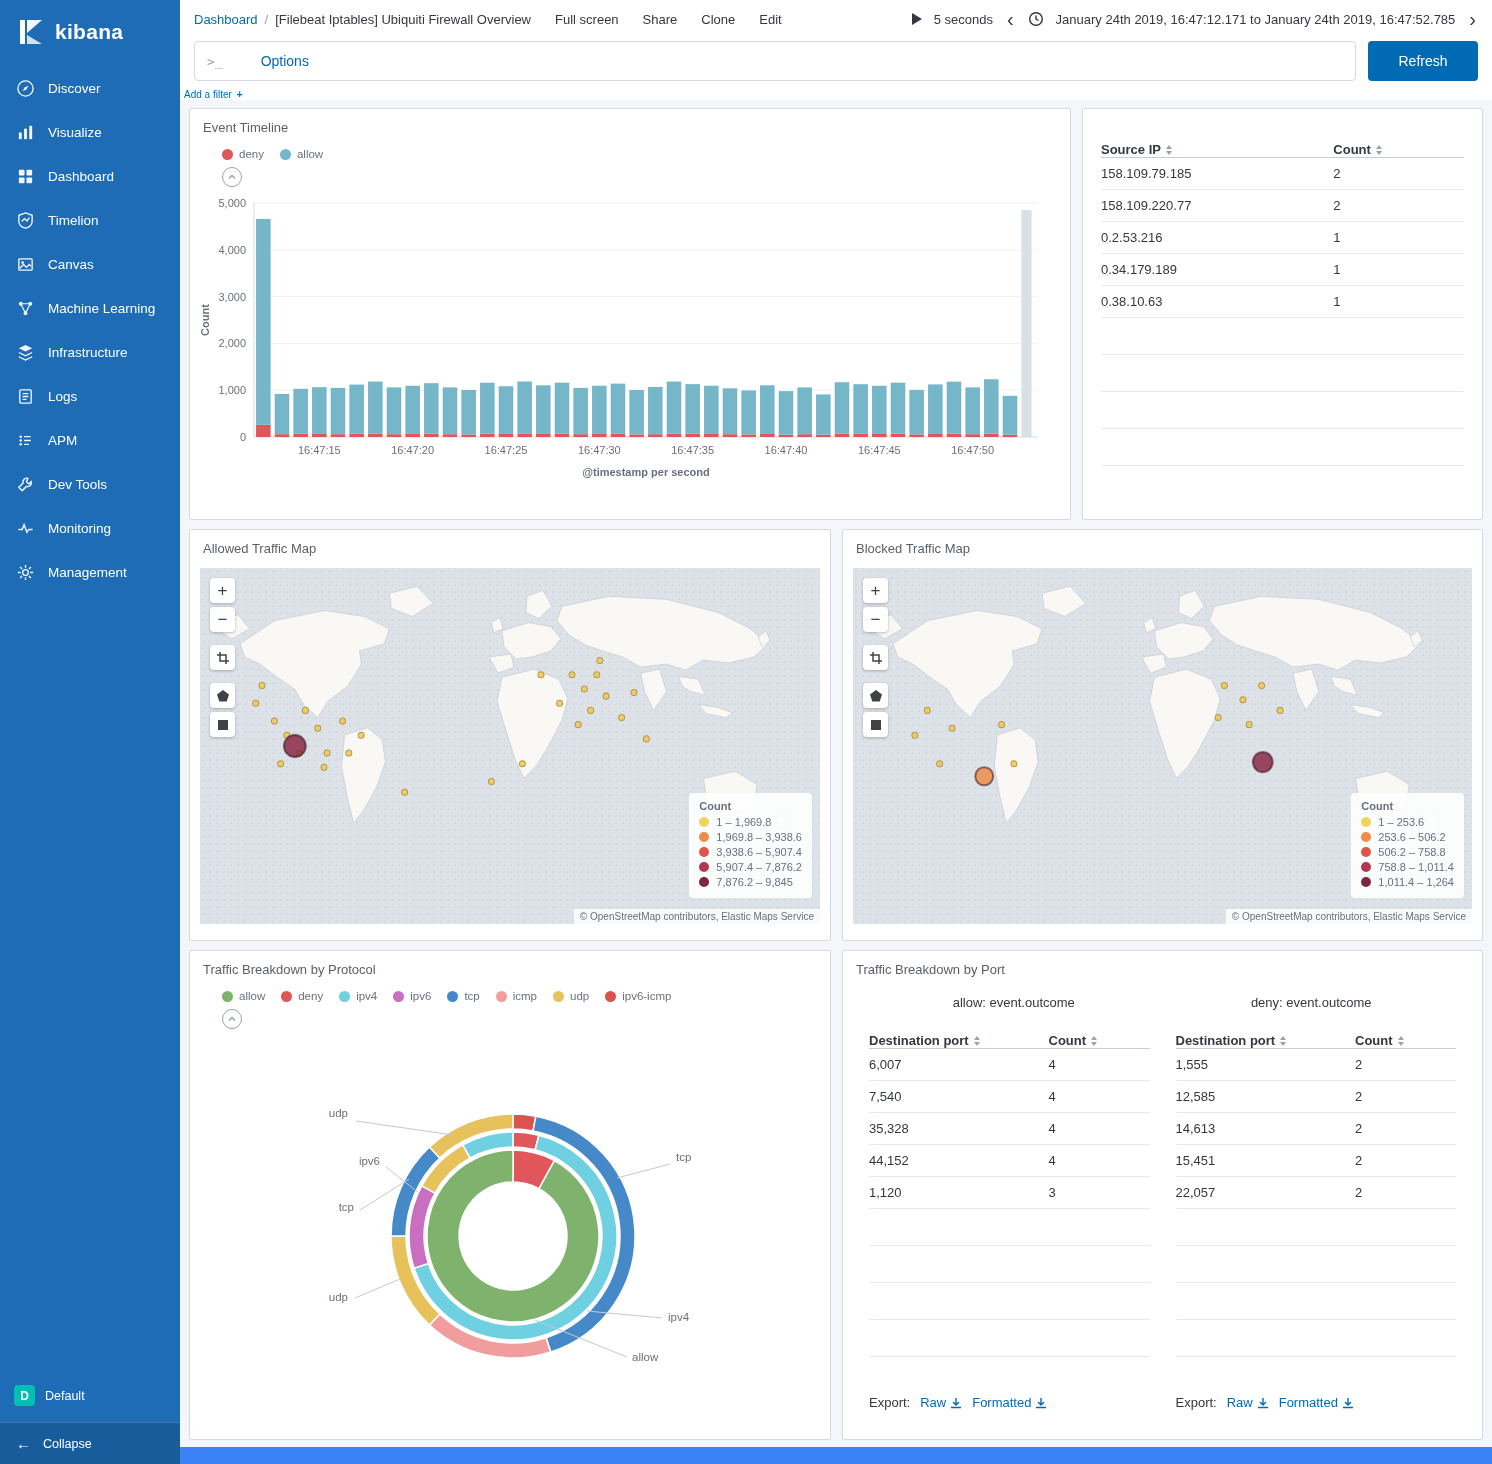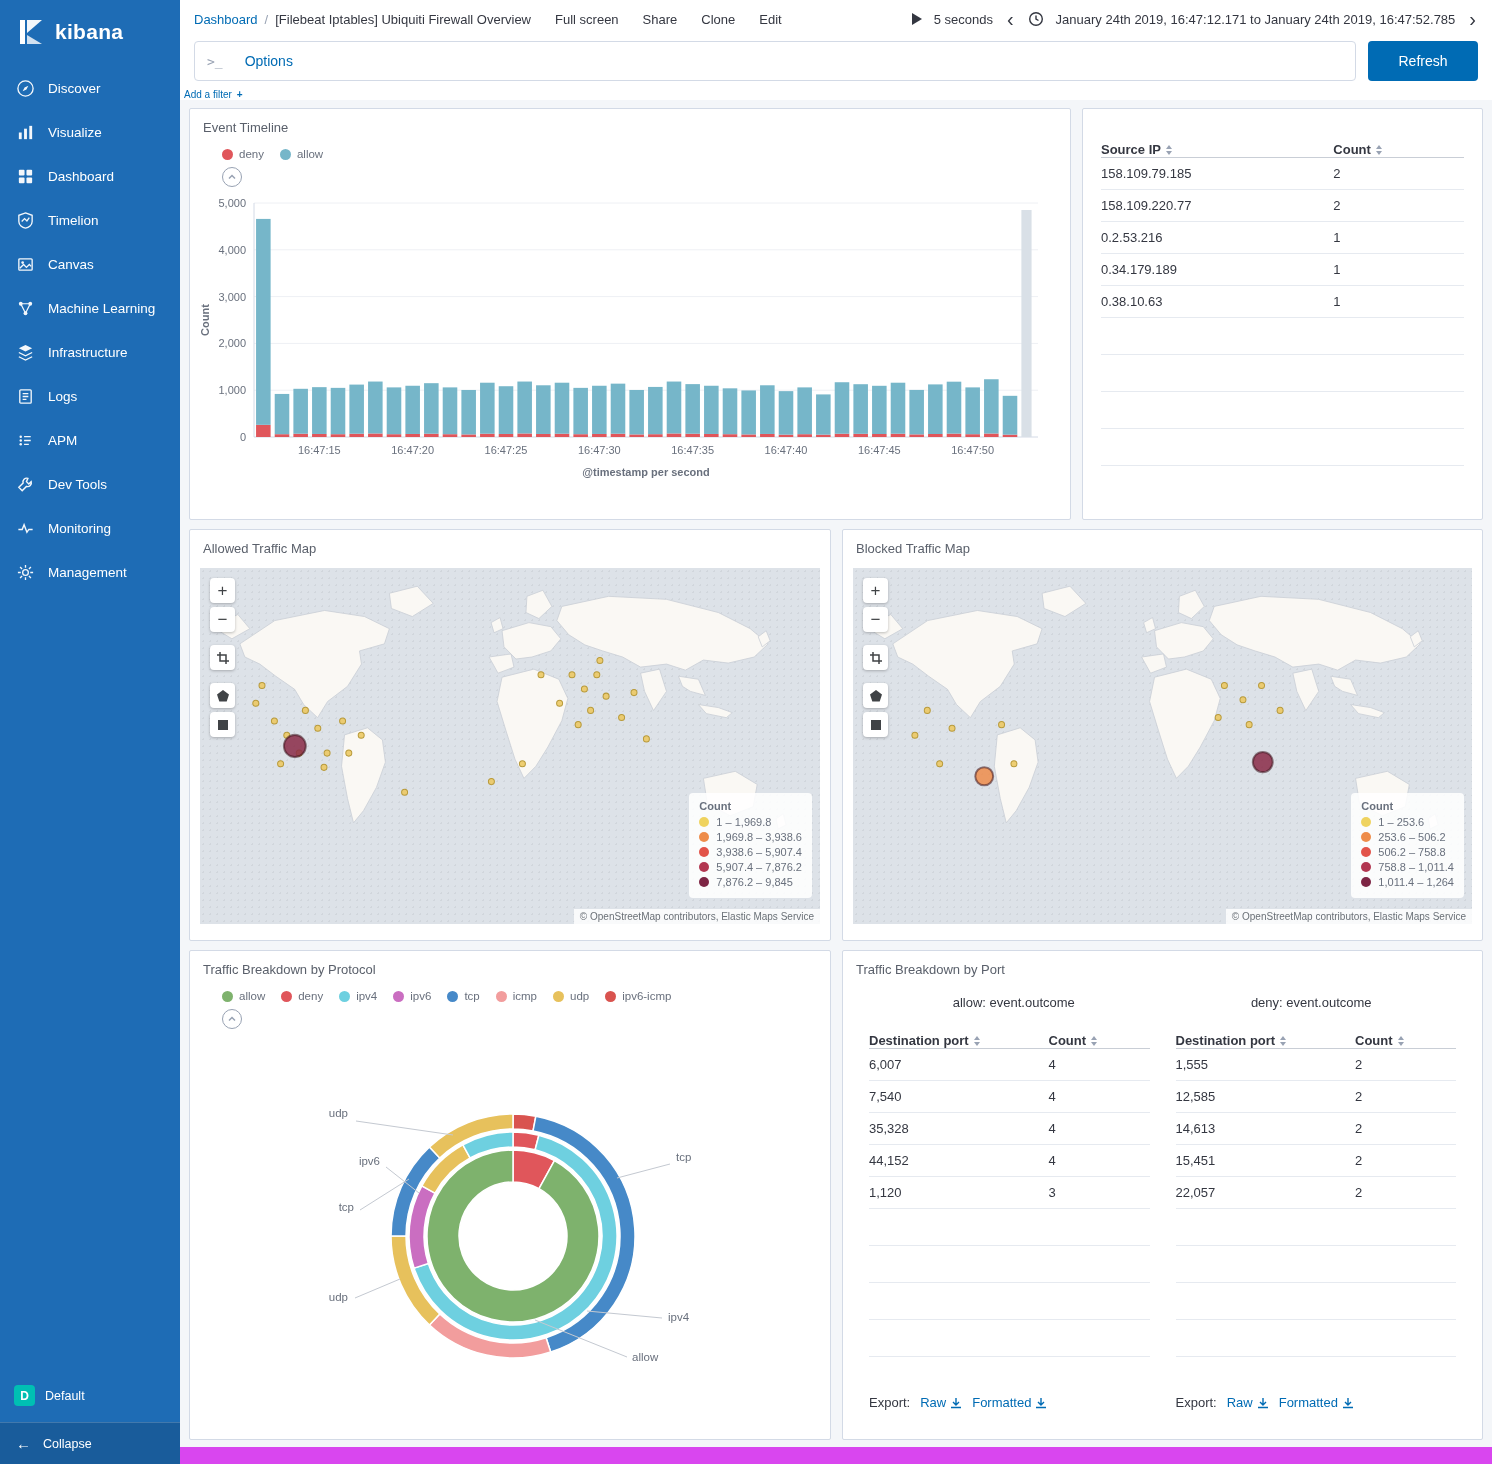--- a/index.html
+++ b/index.html
@@ -1,16 +1,16 @@
 <!DOCTYPE html>
 <html><head>
 <meta charset="utf-8">
 <style>
   html,body{margin:0;padding:0;background:#fff;font-family:"Liberation Sans",sans-serif;color:#343741}
-  #app{position:relative;width:1492px;height:1464px;overflow:hidden;background:#d946ef}
+  #app{position:relative;width:1492px;height:1464px;overflow:hidden;background:#3b82f6}
 
   
   .sidebar{position:absolute;left:0;top:0;width:180px;height:100%;background:#1e6cb5;color:#fff;box-sizing:border-box}
   .brand{display:flex;align-items:center;gap:11px;padding:18px 16px 20px}
   .brand-name{font-size:21px;font-weight:bold;letter-spacing:.3px}
   .nav-item{display:flex;align-items:center;gap:13px;height:44px;padding:0 16px;cursor:pointer;font-size:13.5px}
   .nico{flex:0 0 auto;opacity:.95}
   .space-row{position:absolute;bottom:58px;left:0;width:100%;display:flex;align-items:center;gap:10px;padding:0 14px;box-sizing:border-box}
   .space-badge{width:21px;height:21px;border-radius:4px;background:#00bfb3;color:#fff;display:flex;align-items:center;justify-content:center;font-size:12px;font-weight:bold}
   .space-label{font-size:12.5px}
@@ -26,21 +26,21 @@
   .menu-item{margin-left:24px;cursor:pointer;color:#343741}
   .time-group{margin-left:auto;display:flex;align-items:center;gap:12px}
   .play-icon{width:0;height:0;border-left:10px solid #343741;border-top:6px solid transparent;border-bottom:6px solid transparent;cursor:pointer}
   .chev{font-size:20px;color:#343741;cursor:pointer;line-height:1;padding:0 2px}
   .time-text{color:#343741}
   .search-row{display:flex;align-items:center;gap:12px;padding:7px 14px 8px}
   .query{flex:1;height:40px;border:1px solid #d3dae6;border-radius:4px;display:flex;align-items:center;padding:0 12px;background:#fff;box-sizing:border-box}
   .prompt{color:#98a2b3;font-family:"DejaVu Sans Mono",monospace;font-size:13px;margin-right:10px}
   .query input{flex:1;border:none;outline:none;font-size:14px;color:#343741;background:transparent}
   .query input::placeholder{color:#98a2b3}
-  .options-link{color:#006bb4;font-size:14px;margin-left:12px;cursor:pointer}
+  .options-link{color:#006bb4;font-size:14px;margin-left:28px;cursor:pointer}
   .refresh-btn{height:40px;width:110px;background:#006bb4;color:#fff;border-radius:4px;font-size:14px;font-weight:500;border:none;cursor:pointer}
   .filter-row{display:flex;padding:0 4px;height:33px;font-size:10px}
   .add-filter{color:#006bb4;cursor:pointer}
   .plus{font-weight:bold;margin-left:5px}
 
   
   .dash{position:absolute;left:180px;top:100px;width:1312px;height:1347px;background:#f4f6f9}
   .panel{position:absolute;background:#fff;border:1px solid #d3dae6;box-sizing:border-box;border-radius:2px}
   .ptitle{padding:11px 13px 4px;font-size:13px;color:#5a606b}
   #p-timeline{left:9px;top:8px;width:882px;height:412px}

